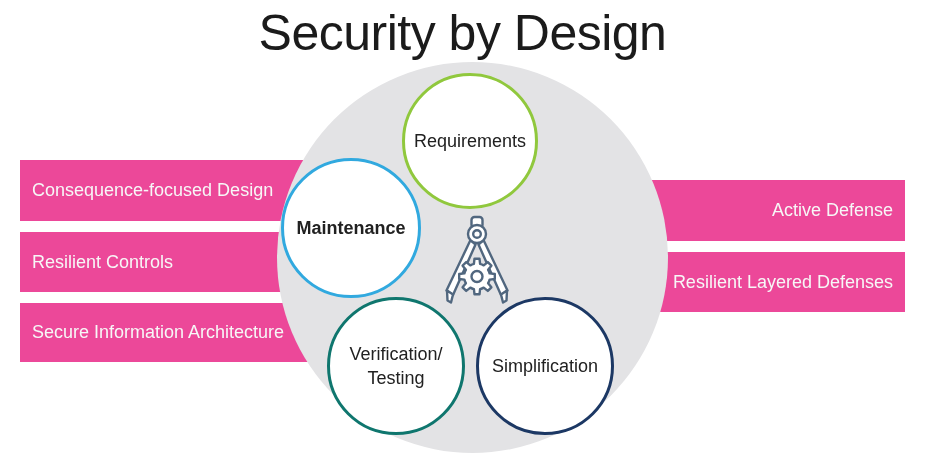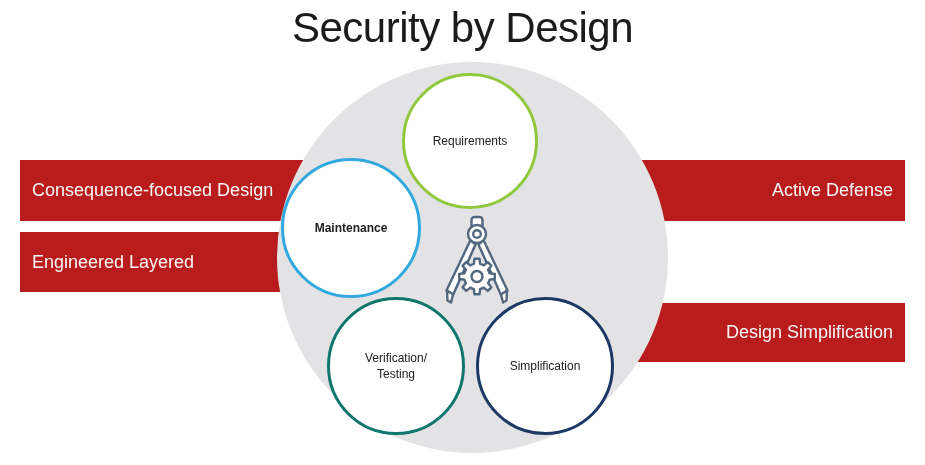--- a/index.html
+++ b/index.html
@@ -13,37 +13,37 @@
     height: 465px;
     background: #ffffff;
     overflow: hidden;
   }
   .title {
     position: absolute;
     top: 4px;
     left: 0;
     width: 100%;
     text-align: center;
-    font-size: 42px;
+    font-size: 50px;
     letter-spacing: -0.5px;
     color: #1b1b1b;
     z-index: 4;
   }
   
   .bar {
     position: absolute;
-    background: #b91c1c;
+    background: #ec4899;
     color: #F7F7F7;
     font-size: 18px;
     display: flex;
     align-items: center;
     z-index: 1;
   }
   .bar.left  { left: 20px;  width: 450px; padding-left: 12px;  box-sizing: border-box; }
-  .bar.right { left: 470px; width: 435px; padding-right: 12px; box-sizing: border-box; justify-content: flex-end; }
+  .bar.right { left: 470px; width: 435px; padding-right: 12px; box-sizing: border-box; justify-content: flex-end; margin-top: 20px; }
   .bar.row1 { top: 160px; height: 61px; }
   .bar.row2 { top: 232px; height: 60px; }
   .bar.row3 { top: 303px; height: 59px; }
   
   .hub {
     position: absolute;
     left: 277px; top: 62px;
     width: 391px; height: 391px;
     background: #E3E3E5;
     border-radius: 50%;
@@ -52,21 +52,21 @@
   
   .phase {
     position: absolute;
     background: #ffffff;
     border-radius: 50%;
     box-sizing: border-box;
     display: flex;
     align-items: center;
     justify-content: center;
     text-align: center;
-    font-size: 12px;
+    font-size: 18px;
     color: #212121;
     z-index: 3;
     white-space: pre-line;
     line-height: 1.35;
   }
   .phase-requirements   { left: 402px; top: 73px;  width: 136px; height: 136px; border: 3px solid #90C83D; }
   .phase-design         { left: 519px; top: 159px; width: 140px; height: 140px; border: 3px solid #9674D1; }
   .phase-maintenance    { left: 281px; top: 158px; width: 140px; height: 140px; border: 3px solid #31A9DF; font-weight: bold; }
   .phase-verification   { left: 327px; top: 297px; width: 138px; height: 138px; border: 3px solid #0f766e; }
   .phase-implementation { left: 476px; top: 297px; width: 138px; height: 138px; border: 3px solid #1C3864; }
@@ -89,28 +89,31 @@
 <body>
 
 <div class="stage">
 
   <div class="title">Security by Design</div>
 
   <div class="bar left row1">
     <span>Consequence-focused Design</span>
   </div>
   <div class="bar left row2">
-    <span>Engineered Layered</span>
+    <span>Resilient Controls</span>
+  </div>
+  <div class="bar left row3">
+    <span>Secure Information Architecture</span>
   </div>
 
   <div class="bar right row1">
     <span>Active Defense</span>
   </div>
-  <div class="bar right row3">
-    <span>Design Simplification</span>
+  <div class="bar right row2">
+    <span>Resilient Layered Defenses</span>
   </div>
 
   <div class="hub"></div>
 
   <div class="phase phase-requirements">
     <span>Requirements</span>
   </div>
   <div class="phase phase-maintenance">
     <span>Maintenance</span>
   </div>

